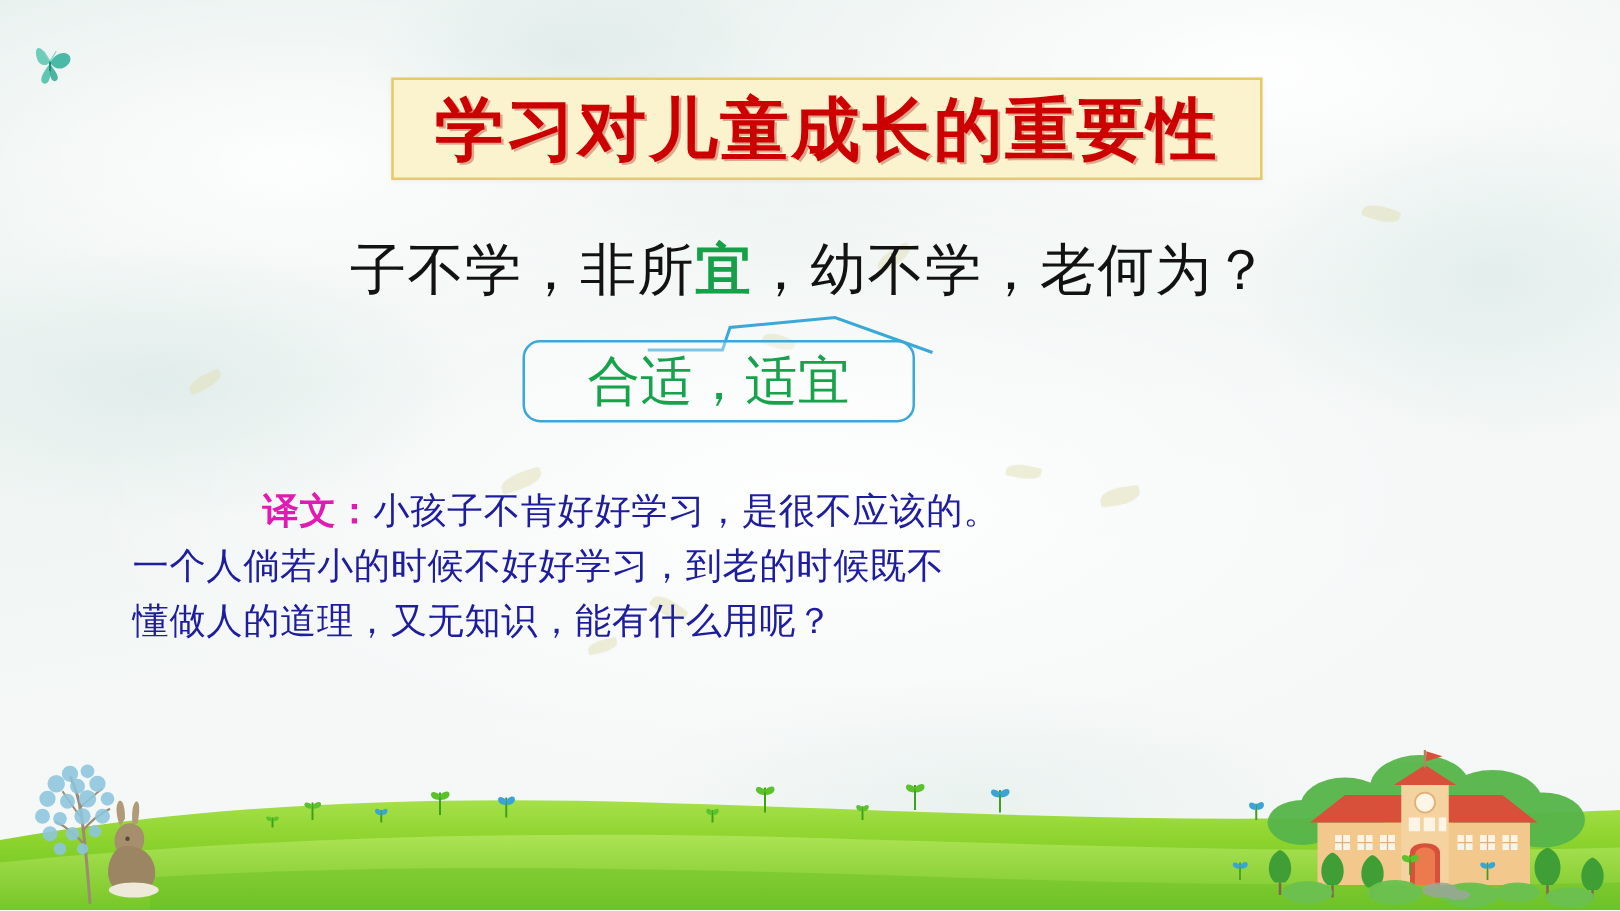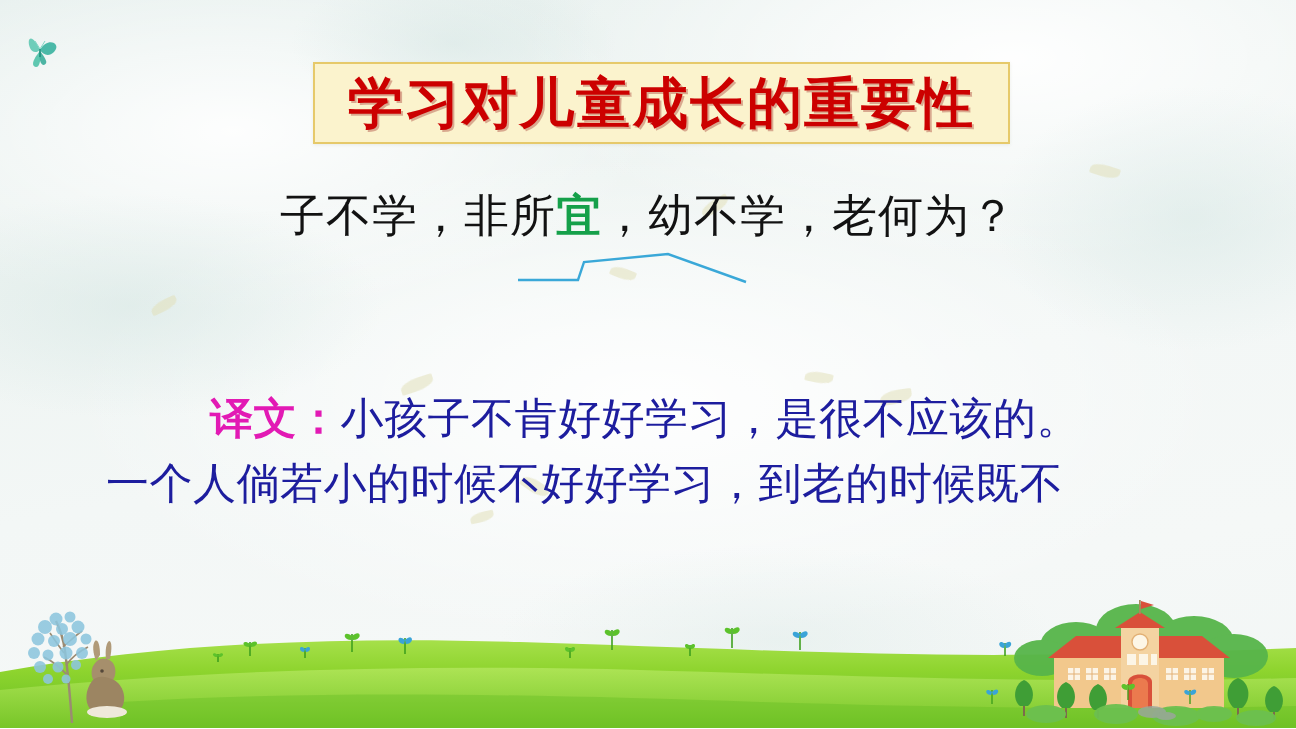--- a/index.html
+++ b/index.html
@@ -96,21 +96,21 @@
     white-space: nowrap;
     line-height: 1;
   }
   .callout-tail { position: absolute; left: 100px; top: 0; width: 230px; height: 40px; }
 
   
   .trans {
     position: absolute;
     left: 70px; right: 60px; top: 386px;
     font-family: "DejaVu Serif", "Liberation Serif", serif;
-    font-size: 43px;
+    font-size: 29px;
     line-height: 1.52;
     color: #1d1d9e;
     letter-spacing: 0.5px;
   }
   .trans .line1 { text-indent: 140px; }
   .trans .line2, .trans .line3 { text-indent: 0; margin-left: 36px; }
   .label-yiwen { color: #e21ab4; font-weight: 700; }
 
   
   .ground { position: absolute; left: 0; bottom: 0; width: 1296px; height: 130px; }
@@ -156,25 +156,29 @@
   <div class="verse">
     <span>子不学，非所</span><span class="hl">宜</span><span>，幼不学，老何为？</span>
   </div>
 
   <div class="callout-wrap">
     <div class="callout-tail">
       <svg viewBox="0 0 230 40" width="230" height="40">
         <polyline points="0,34 60,34 66,16 150,8 228,36" fill="none" stroke="#3aa8d8" stroke-width="2.4" stroke-linejoin="miter" stroke-linecap="butt"></polyline>
       </svg>
     </div>
+    <div class="callout-box">
+      <span class="callout-text">合适，适宜</span>
+    </div>
   </div>
 
   <div class="trans">
     <div class="line1"><span class="label-yiwen">译文：</span><span>小孩子不肯好好学习，是很不应该的。</span></div>
     <div class="line2">一个人倘若小的时候不好好学习，到老的时候既不</div>
+    <div class="line3">懂做人的道理，又无知识，能有什么用呢？</div>
   </div>
 
   <div class="ground">
     <svg viewBox="0 0 1296 130" width="1296" height="130" preserveAspectRatio="none">
       <defs>
         <linearGradient id="gGrass" x1="0" y1="0" x2="0" y2="1">
           <stop offset="0%" stop-color="#a6e04a"></stop>
           <stop offset="35%" stop-color="#8ed42e"></stop>
           <stop offset="100%" stop-color="#63bd22"></stop>
         </linearGradient>

